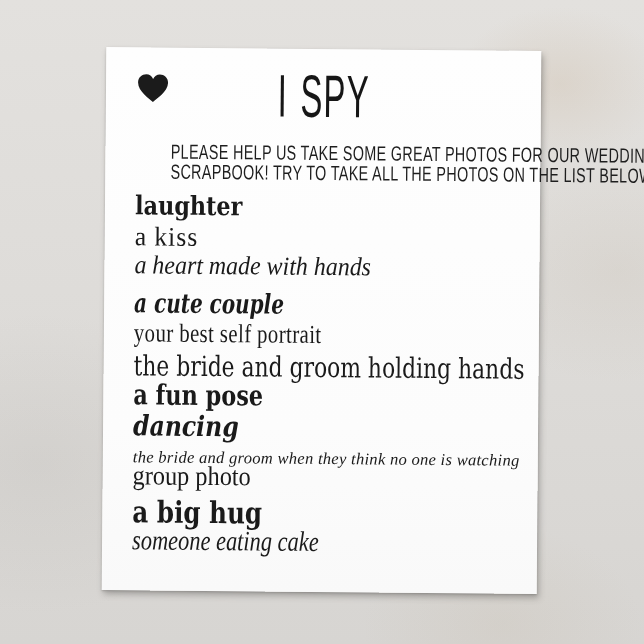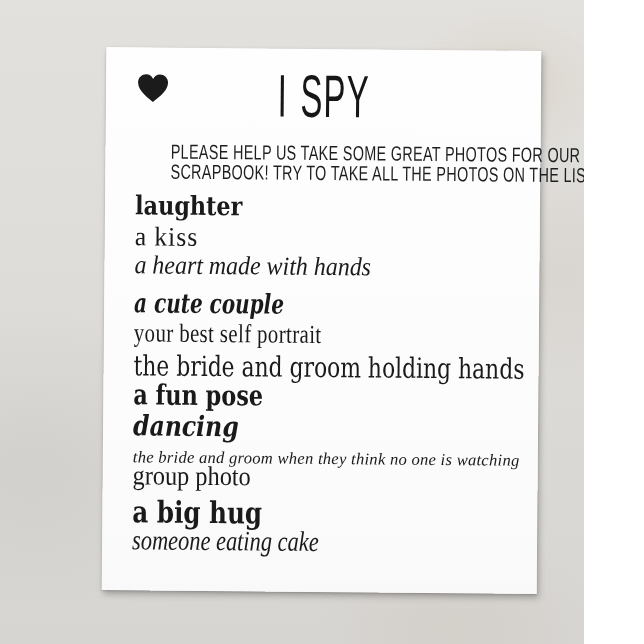--- a/index.html
+++ b/index.html
@@ -1,18 +1,18 @@
 <!DOCTYPE html>
 <html><head>
 <meta charset="utf-8">
 <style>
   html,body{margin:0;padding:0;}
   .stage{
     position:relative;
-    width:584px;height:644px;
+    width:644px;height:644px;
     overflow:hidden;
     background:
       radial-gradient(150px 110px at 87% 13%, rgba(206,190,170,0.35), rgba(206,190,170,0) 70%),
       radial-gradient(220px 160px at 96% 42%, rgba(196,186,172,0.22), rgba(196,186,172,0) 70%),
       radial-gradient(260px 200px at 6% 72%, rgba(168,165,160,0.16), rgba(168,165,160,0) 75%),
       radial-gradient(200px 140px at 78% 97%, rgba(198,188,172,0.22), rgba(198,188,172,0) 70%),
       radial-gradient(140% 140% at 50% 42%, rgba(0,0,0,0) 55%, rgba(110,108,104,0.14) 100%),
       linear-gradient(180deg,#e3e1de 0%, #dedcd9 45%, #d7d5d2 100%);
     font-family:"Liberation Sans", sans-serif;
   }

